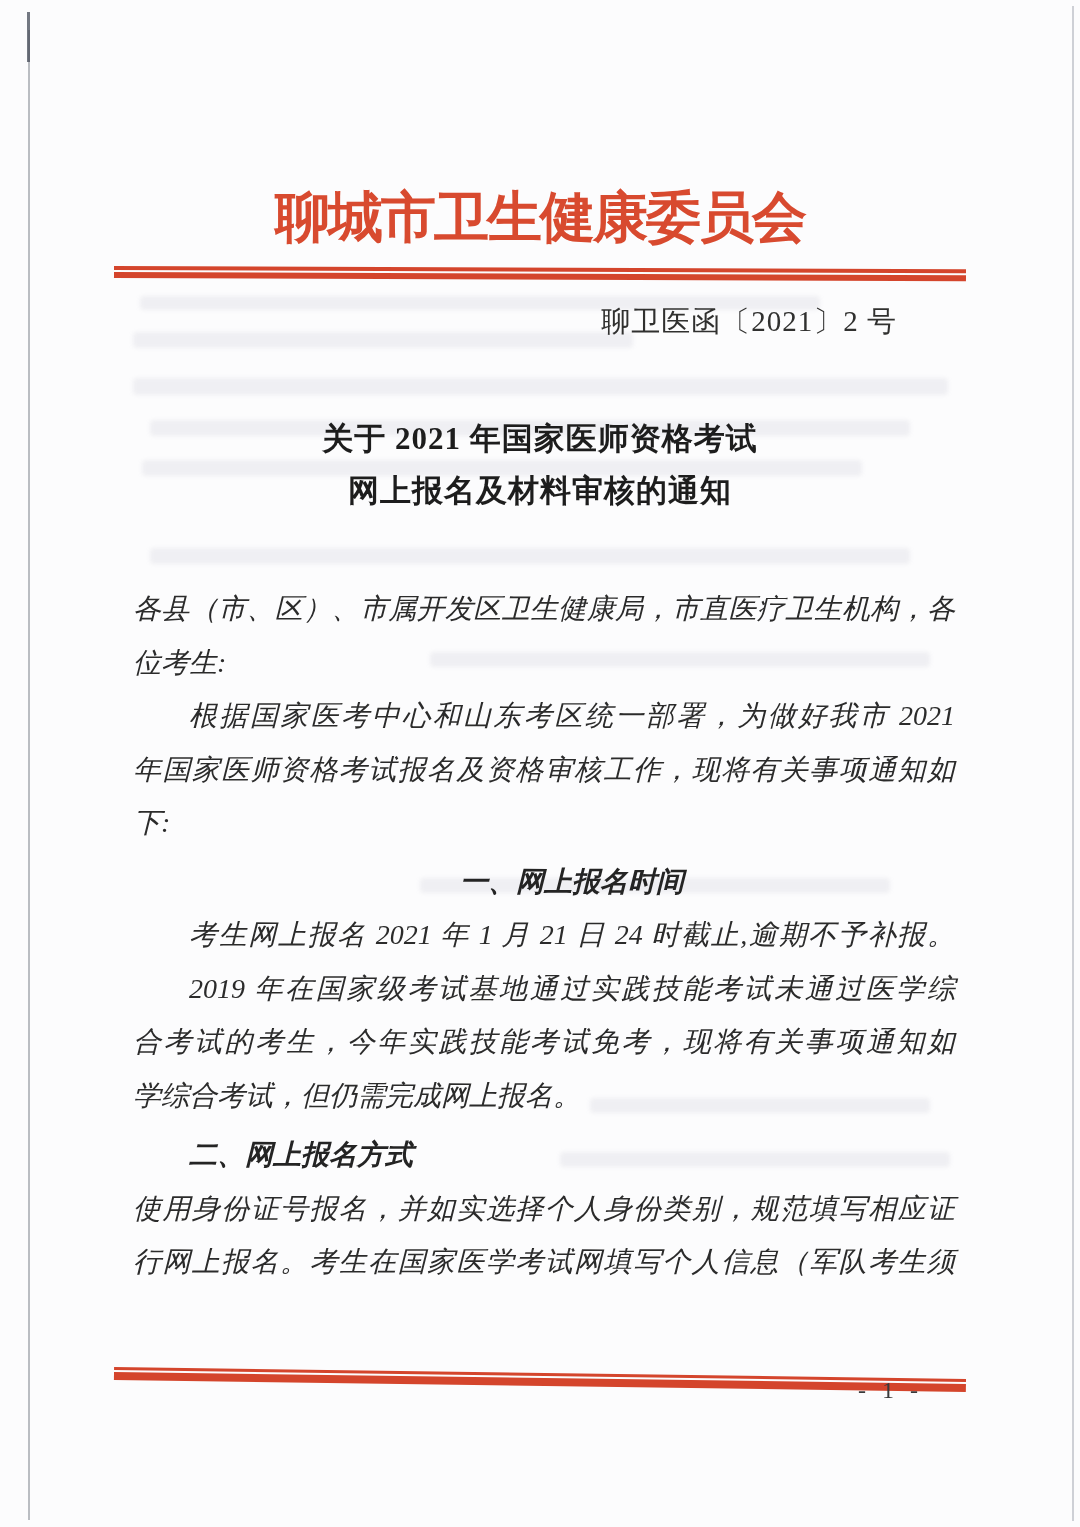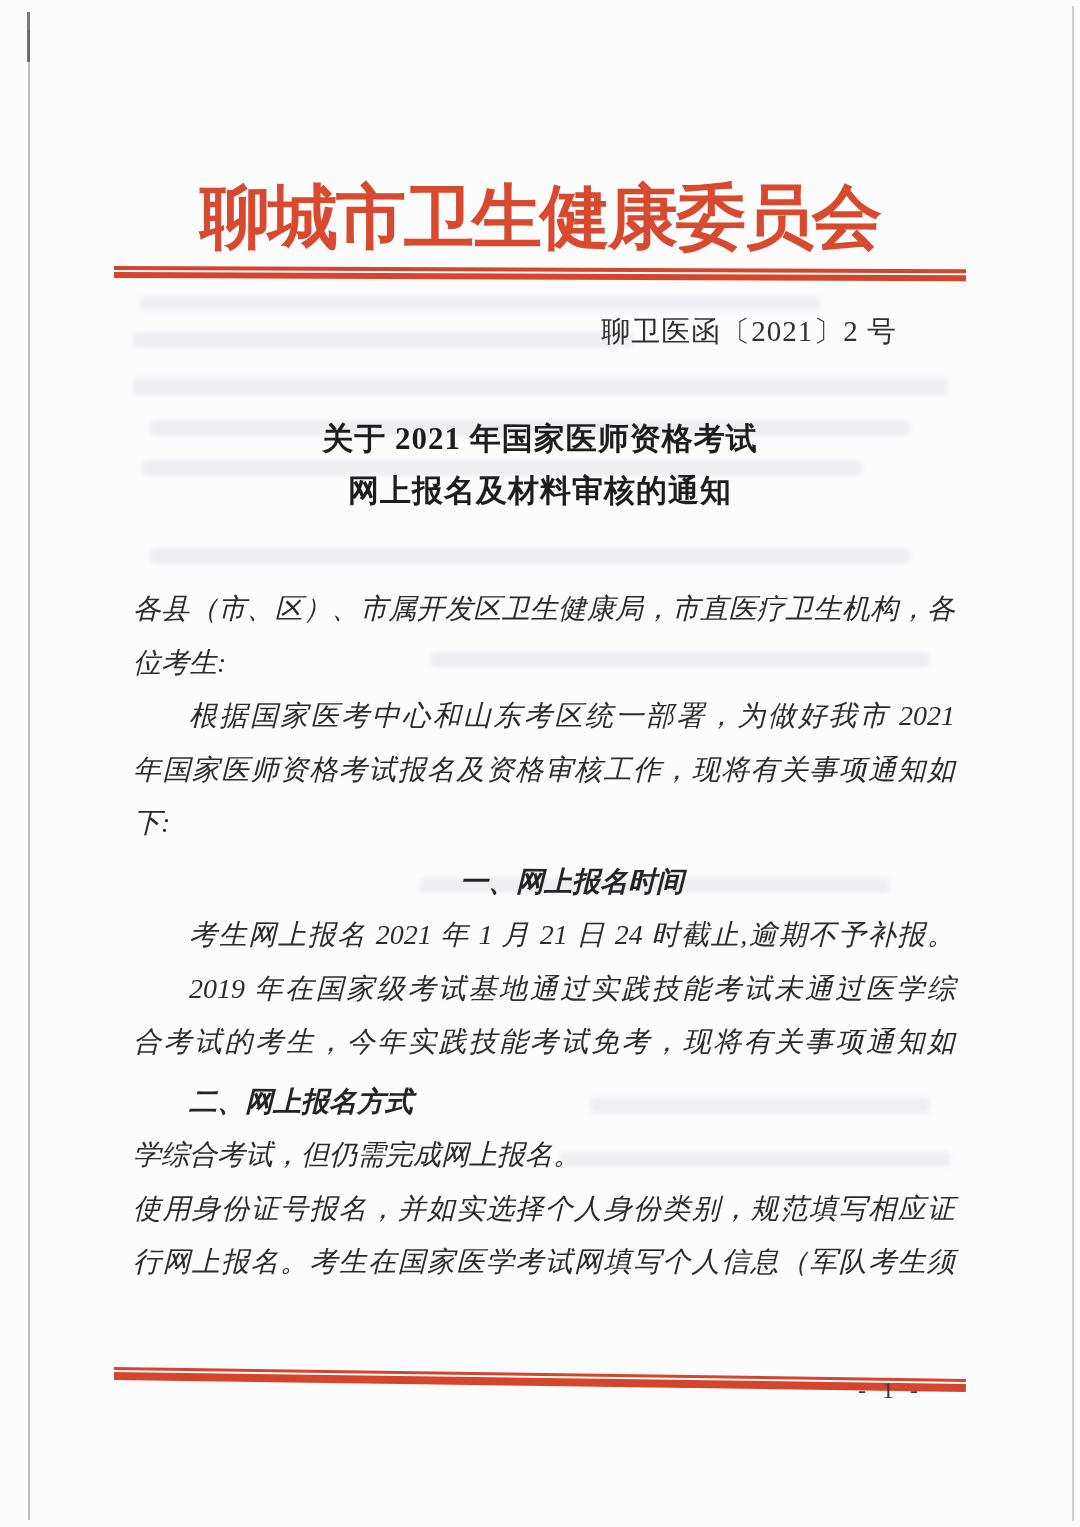--- a/index.html
+++ b/index.html
@@ -31,21 +31,21 @@
     filter: blur(2px);
     pointer-events: none;
   }
 
   
   .agency {
     position: absolute;
     left: 0; top: 172px;
     width: 100%;
     text-align: center;
-    font-size: 70px;
+    font-size: 55px;
     line-height: 92px;
     font-weight: 700;
     letter-spacing: -2px;
     color: var(--header-red, #d84a2f);
     white-space: nowrap;
   }
   .rule {
     position: absolute;
     left: 114px;
     width: 852px;
@@ -53,21 +53,21 @@
   .rule .thin  { height: 4px; background: var(--rule-red, #d4452c); }
   .rule .gap   { height: 2px; }
   .rule .thick { height: 6px; background: var(--rule-red, #d4452c); }
   .rule-top    { top: 266px; transform: rotate(0.22deg); transform-origin: left center; }
   .rule-bottom { top: 1367px; transform: rotate(0.80deg); transform-origin: left center; }
   .rule-bottom .thin  { height: 3px; }
   .rule-bottom .thick { height: 8px; }
 
   .doc-number {
     position: absolute;
-    top: 313px;
+    top: 303px;
     left: 0;
     width: 897px;
     text-align: right;
     font-size: 29px;
     line-height: 36px;
     color: #30302f;
     letter-spacing: 1px;
   }
 
   
@@ -157,22 +157,22 @@
   <div class="body">
     <div class="ln full">各县（市、区）、市属开发区卫生健康局，市直医疗卫生机构，各</div>
     <div class="ln">位考生:</div>
     <div class="ln ind full">根据国家医考中心和山东考区统一部署，为做好我市 2021</div>
     <div class="ln full">年国家医师资格考试报名及资格审核工作，现将有关事项通知如</div>
     <div class="ln">下:</div>
     <div class="ln ind hd mt1">一、网上报名时间</div>
     <div class="ln ind full">考生网上报名 2021 年 1 月 21 日 24 时截止,逾期不予补报。</div>
     <div class="ln ind full">2019 年在国家级考试基地通过实践技能考试未通过医学综</div>
     <div class="ln full">合考试的考生，今年实践技能考试免考，现将有关事项通知如</div>
+    <div class="ln">学综合考试，但仍需完成网上报名。</div>
     <div class="ln ind hd mt2">二、网上报名方式</div>
-    <div class="ln">学综合考试，但仍需完成网上报名。</div>
     <div class="ln full">使用身份证号报名，并如实选择个人身份类别，规范填写相应证</div>
     <div class="ln full">行网上报名。考生在国家医学考试网填写个人信息（军队考生须</div>
   </div>
 
   <div class="rule rule-bottom">
     <div class="thin"></div>
       <div class="gap"></div>
       <div class="thick"></div>
   </div>
   <div class="page-number">- 1 -</div>

